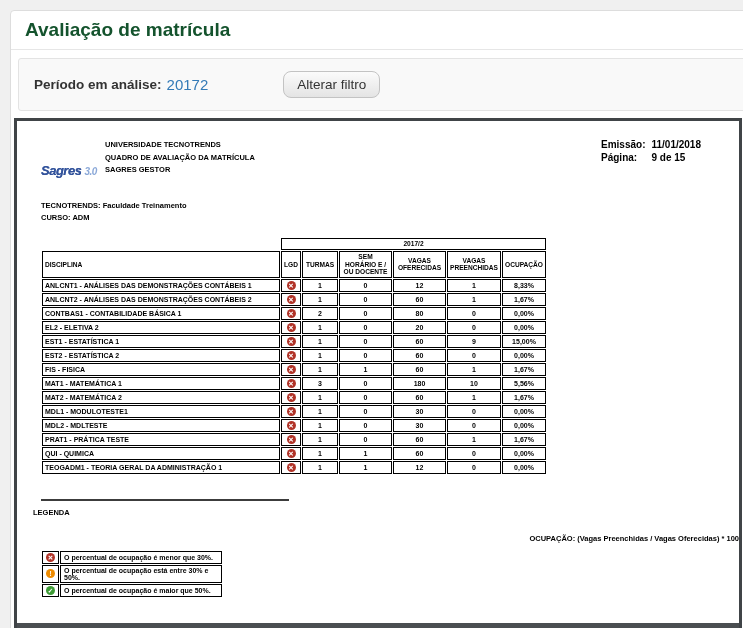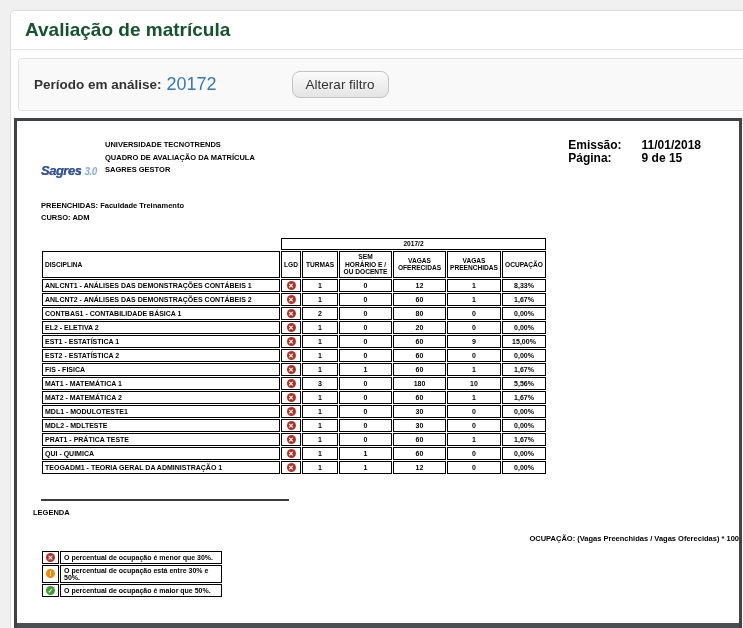--- a/index.html
+++ b/index.html
@@ -35,21 +35,21 @@
     margin: 8px 0 7px 7px;
     width: 736px;
     background: #f9f9f9;
     border: 1px solid #e3e3e3;
     border-radius: 3px;
     padding: 12px 15px;
     display: flex;
     align-items: center;
   }
   .filter-label { font-weight: bold; font-size: 13.5px; color: #333; text-align: center; }
-  .filter-value { font-size: 18px; color: #337ab7; margin-left: 5px; }
+  .filter-value { font-size: 15px; color: #337ab7; margin-left: 5px; }
   .filter-button {
     margin-left: 75px;
     padding: 5px 13px;
     font-family: "Liberation Sans", sans-serif;
     font-size: 13.5px;
     color: #333;
     background: linear-gradient(to bottom, #fbfbfb, #e4e4e4);
     border: 1px solid #c3c3c3;
     border-radius: 8px;
     cursor: pointer;
@@ -99,22 +99,22 @@
   .logo-version { font-size: 10px; color: #8aa8d8; font-weight: bold; }
   .header-center {
     font-size: 7.5px;
     font-weight: bold;
     line-height: 12.5px;
   }
   .header-right {
     margin-left: auto;
     display: grid;
     grid-template-columns: auto auto;
-    column-gap: 20px;
-    font-size: 12px;
+    column-gap: 6px;
+    font-size: 10px;
     font-weight: bold;
     line-height: 12.5px;
   }
 
   
   .report-meta {
     padding: 22px 0 0 24px;
     font-size: 7.5px;
     font-weight: bold;
     line-height: 12px;
@@ -226,21 +226,21 @@
         </div>
         <div class="header-right">
           <span>Emissão:</span>
           <span>11/01/2018</span>
           <span>Página:</span>
           <span>9 de 15</span>
         </div>
       </div>
 
       <div class="report-meta">
-        <div><span>PREENCHIDAS:</span> <span>Faculdade Treinamento</span></div>
+        <div><span>TECNOTRENDS:</span> <span>Faculdade Treinamento</span></div>
         <div><span>CURSO:</span> <span>ADM</span></div>
       </div>
 
       <table class="disc-table">
         <colgroup>
           <col class="col-disc">
             <col class="col-lgd">
             <col class="col-turmas">
             <col class="col-sem">
             <col class="col-vo">

